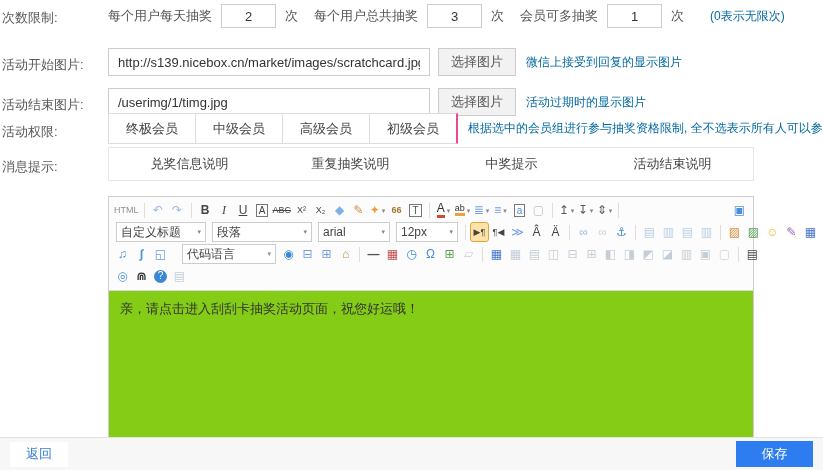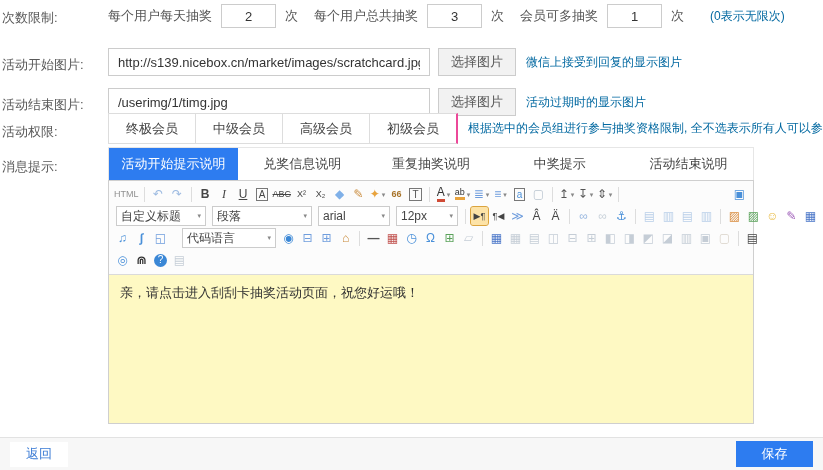--- a/index.html
+++ b/index.html
@@ -41,22 +41,22 @@
   .tabs {
     position: absolute; left: 108px; top: 147px; width: 646px; height: 34px;
     border: 1px solid #e6e6e6; display: flex; background: #fff;
   }
   .tab {
     flex: 1; display: flex; align-items: center; justify-content: center;
     font-size: 13px; color: #444; cursor: pointer;
   }
   .tab.active { background: #2d7cf0; color: #fff; }
   .editor {
-    position: absolute; left: 108px; top: 180px; width: 646px; height: 244px;
-    border: 1px solid #cfcfcf; background: #fef9c3; display: flex; flex-direction: column;
+    position: absolute; left: 108px; top: 196px; width: 646px; height: 244px;
+    border: 1px solid #cfcfcf; background: #84cc16; display: flex; flex-direction: column;
   }
   .tbar { background: #fcfcfc; border-bottom: 1px solid #dadada; padding: 2px 4px 3px 4px; }
   .tb-row { display: flex; align-items: center; height: 22px; }
   .tb-i {
     display: inline-flex; align-items: center; justify-content: center;
     min-width: 17px; height: 18px; margin: 0 1px; font-size: 12px;
     cursor: pointer; border-radius: 2px; line-height: 1;
   }
   .tb-sep { width: 1px; height: 15px; background: #ddd; margin: 0 4px; flex: none; }
   .tb-sel {
@@ -126,21 +126,20 @@
       <span class="gbtn">终极会员</span>
       <span class="gbtn">中级会员</span>
       <span class="gbtn">高级会员</span>
       <span class="gbtn">初级会员</span>
     </div>
     <span class="hint">根据选中的会员组进行参与抽奖资格限制, 全不选表示所有人可以参与抽奖</span>
   </div>
 
   <div class="lab" style="top:158px;">消息提示:</div>
   <div class="tabs">
-    <span class="tab active">活动开始提示说明</span>
     <span class="tab">兑奖信息说明</span>
     <span class="tab">重复抽奖说明</span>
     <span class="tab">中奖提示</span>
     <span class="tab">活动结束说明</span>
   </div>
 
   <div class="editor">
     <div class="tbar">
         <div class="tb-row">
           <span class="tb-i">

